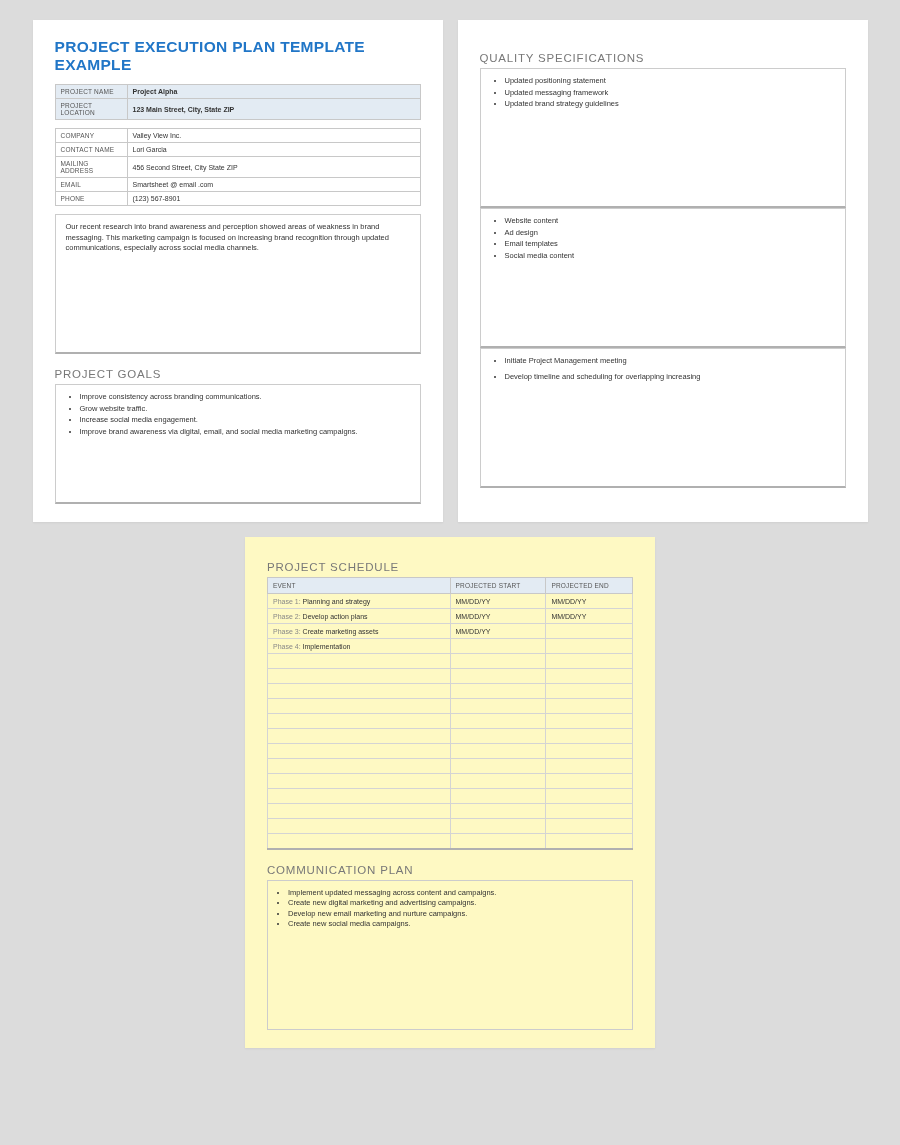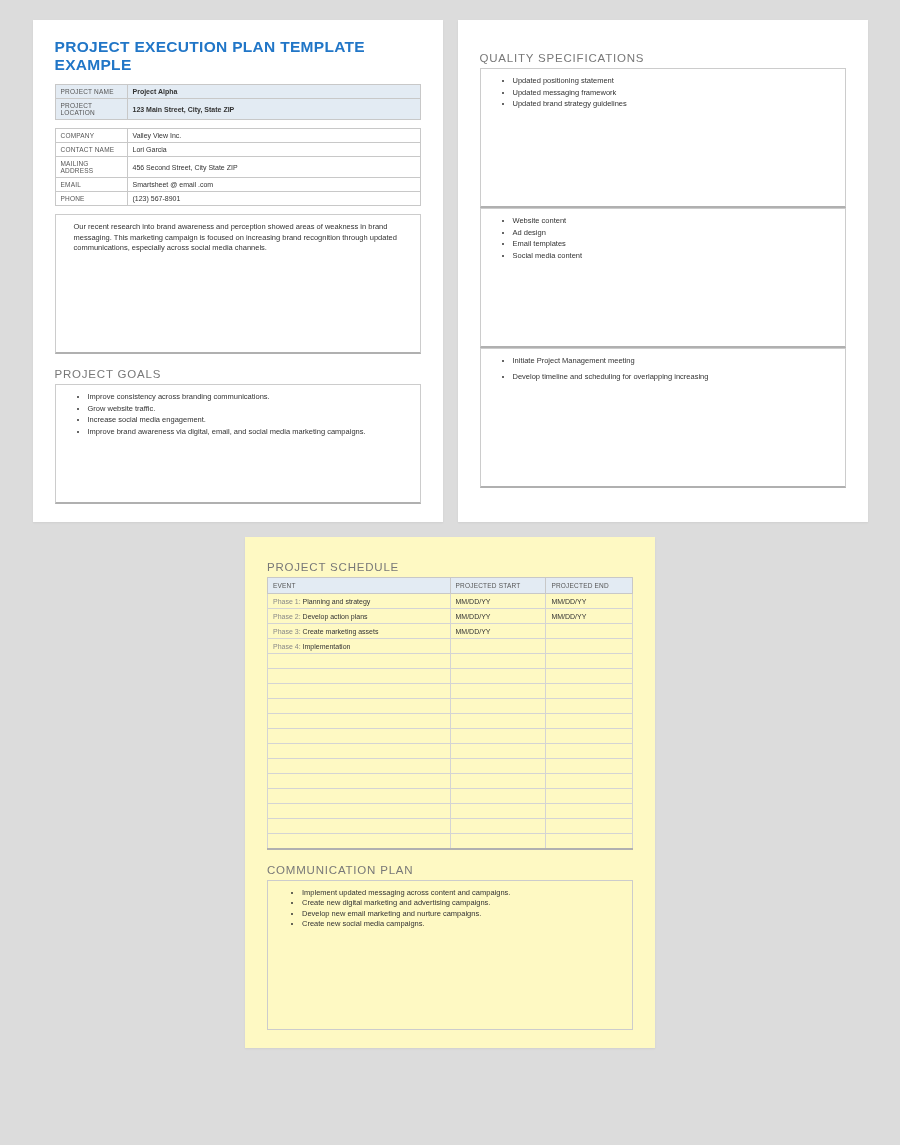--- a/index.html
+++ b/index.html
@@ -59,21 +59,21 @@
     color: #787878;
     font-size: 11.5px;
     font-weight: 400;
     letter-spacing: 0.8px;
     margin-top: 14px;
     margin-bottom: 4px;
   }
   .box {
     border: 1px solid #ccc;
     border-bottom: 2px solid #b0b0b0;
-    padding: 7px 18px;
+    padding: 7px 10px;
     font-size: 7.5px;
     line-height: 1.4;
     min-height: 120px;
   }
   .box.tall { min-height: 140px; }
   .box ul { list-style: disc; padding-left: 14px; }
   .box ul li { margin-bottom: 1px; }
   .spaced li { margin-bottom: 5px !important; }
 
   .sched-table {
@@ -94,21 +94,21 @@
   .sched-table td {
     border: 1px solid #d4d4d4;
     padding: 3px 5px;
     font-size: 7px;
     height: 15px;
   }
   .sched-table td.ev { width: 50%; }
   .phase-lbl { color: #888; }
   .comm-box {
     border: 1px solid #ccc;
-    padding: 7px 20px;
+    padding: 7px 6px;
     font-size: 7.5px;
     line-height: 1.4;
     min-height: 150px;
   }
   .comm-box ul { list-style: disc; padding-left: 14px; }
 </style>
 </head>
 <body>
 
 <div class="row">

